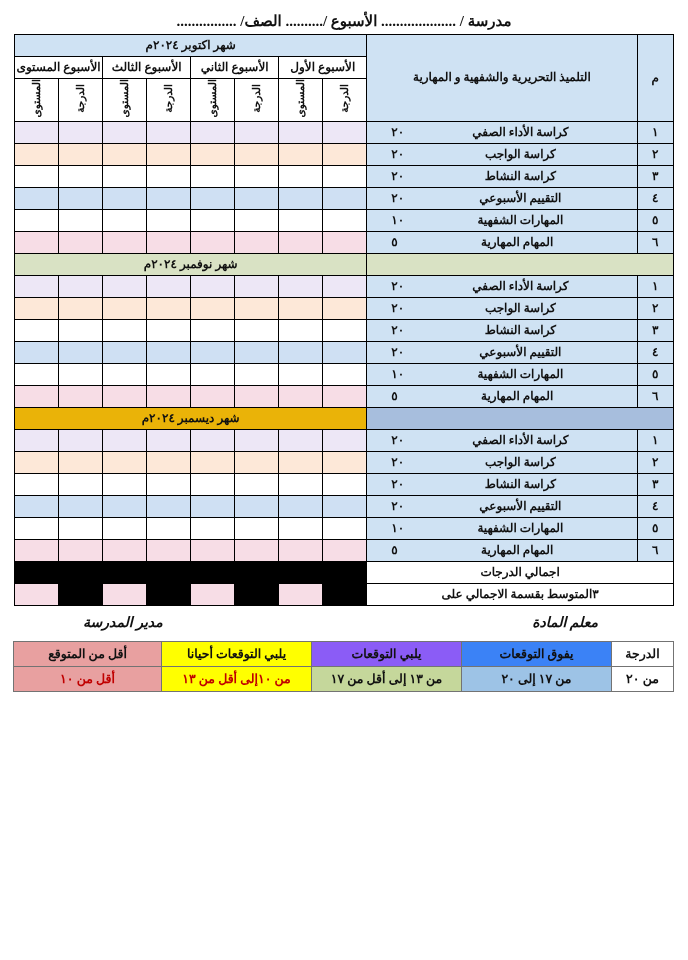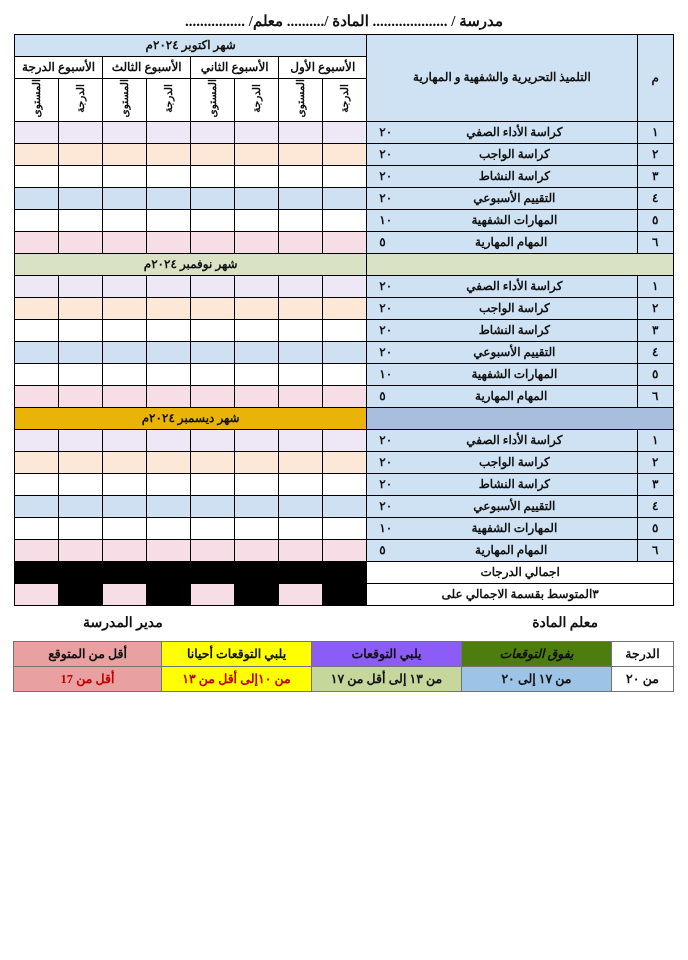--- a/index.html
+++ b/index.html
@@ -27,21 +27,21 @@
   table.main td, table.main th{
     border:1px solid #000;
     padding:0;
     font-size:12px;
     text-align:center;
     vertical-align:middle;
     height:21px;
   }
   .c-m{width:24px;background:#cfe2f3;font-weight:bold;font-size:13px;}
   .c-task{width:178px;background:#cfe2f3;font-weight:bold;font-size:14px;text-align:right;padding-right:6px;}
-  .c-task .score{float:left;padding-left:0;font-weight:bold;margin-left:12px;}
+  .c-task .score{float:left;padding-left:24px;font-weight:bold;}
 
   
   .month-title{
     background:#cfe2f3;font-weight:bold;font-size:15px;height:26px;
   }
   .tasks-title{
     background:#cfe2f3;font-weight:bold;font-size:15px;line-height:1.45;
   }
   .week-head{
     background:#ffffff;font-weight:bold;font-size:12.5px;height:24px;
@@ -78,45 +78,45 @@
   .tot-label{background:#ffffff;font-weight:bold;font-size:13.5px;text-align:right;padding-right:6px;margin-left:48px;}
   .black{background:#000000;}
   .pinkcell{background:#f7dde6;}
 
   
   .sign-row{
     width:660px;margin:8px auto 0 auto;
     display:flex;justify-content:space-between;
     font-size:14px;font-weight:bold;
   }
-  .sign-row div{width:33%;text-align:center;}
+  .sign-row div{width:33%;text-align:center;font-style:italic;}
 
   
   table.legend{
     border-collapse:collapse;width:660px;margin:10px auto 0 auto;table-layout:fixed;
   }
   table.legend td{
     border:1px solid #737373;height:22px;font-size:12.5px;font-weight:bold;text-align:center;
   }
   .lg-label{background:#ffffff;width:62px;}
-  .lg-b{background:#4d7c0f;font-style:italic;}
+  .lg-b{background:#3b82f6;}
   .lg-g{background:#8b5cf6;}
   .lg-y{background:#ffff00;}
   .lg-r{background:#e8a0a0;}
   .lg-b2{background:#9dc3e6;}
   .lg-g2{background:#c5d79b;}
   .lg-y2{background:#ffff00;color:#c00000;}
   .lg-r2{background:#e8a0a0;color:#c00000;}
 </style>
 </head>
 <body>
 
 <div class="page">
 
-  <div class="hdr hdr-line1">مدرسة / ....................     المادة /..........     معلم/ ................</div>
+  <div class="hdr hdr-line1">مدرسة / ....................     الأسبوع /..........     الصف/ ................</div>
 
   <table class="main">
     <colgroup>
       <col style="width:24px">
       <col style="width:178px">
       <col style="width:29px">
         <col style="width:29px">
       <col style="width:29px">
         <col style="width:29px">
       <col style="width:29px">
@@ -128,21 +128,21 @@
     <tbody>
         <tr>
       <td class="c-m" rowspan="3">م</td>
       <td class="tasks-title" rowspan="3">التلميذ التحريرية والشفهية و المهارية</td>
       <td class="month-title" colspan="8">شهر اكتوبر ٢٠٢٤م</td>
     </tr>
     <tr>
       <td class="week-head" colspan="2">الأسبوع الأول</td>
       <td class="week-head" colspan="2">الأسبوع الثاني</td>
       <td class="week-head" colspan="2">الأسبوع الثالث</td>
-      <td class="week-head" colspan="2">الأسبوع الدرجة</td>
+      <td class="week-head" colspan="2">الأسبوع المستوى</td>
     </tr>
     <tr>
       <td class="vert"><span>الدرجة</span></td>
       <td class="vert"><span>المستوى</span></td>
       <td class="vert"><span>الدرجة</span></td>
       <td class="vert"><span>المستوى</span></td>
       <td class="vert"><span>الدرجة</span></td>
       <td class="vert"><span>المستوى</span></td>
       <td class="vert"><span>الدرجة</span></td>
       <td class="vert"><span>المستوى</span></td>
@@ -422,18 +422,18 @@
       <td class="lg-b">يفوق التوقعات</td>
       <td class="lg-g">يلبي التوقعات</td>
       <td class="lg-y">يلبي التوقعات أحيانا</td>
       <td class="lg-r">أقل من المتوقع</td>
     </tr>
     <tr>
       <td class="lg-label">من ٢٠</td>
       <td class="lg-b2">من ١٧ إلى ٢٠</td>
       <td class="lg-g2">من ١٣ إلى أقل من ١٧</td>
       <td class="lg-y2">من ١٠إلى أقل من ١٣</td>
-      <td class="lg-r2">أقل من 17</td>
+      <td class="lg-r2">أقل من ١٠</td>
     </tr>
   </tbody>
     </table>
 
 </div>
 
 </body></html>

